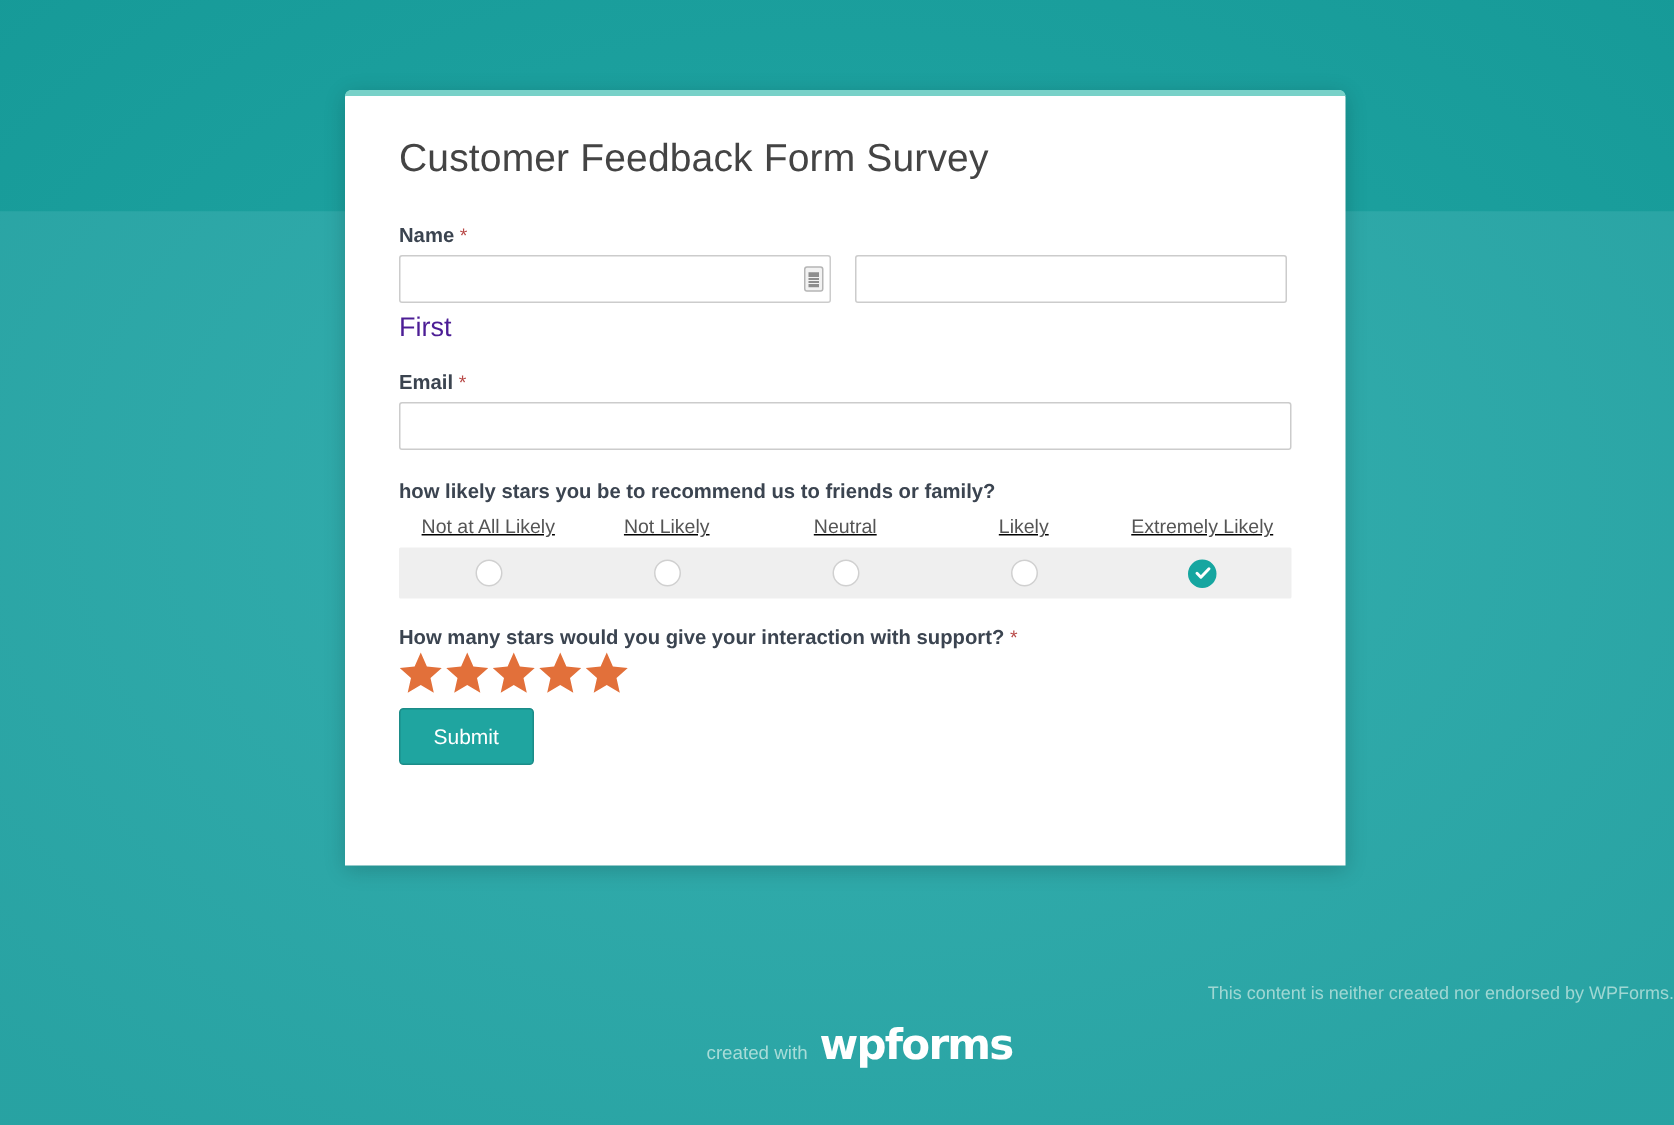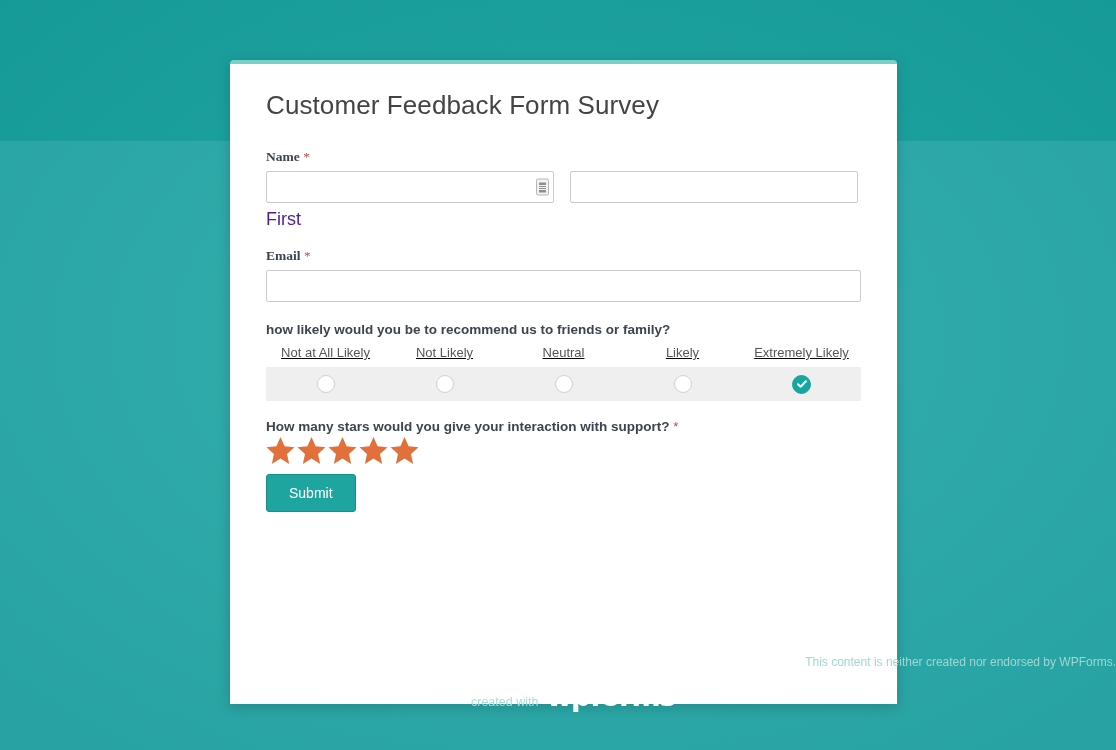--- a/index.html
+++ b/index.html
@@ -27,21 +27,21 @@
     width: 1116px; height: 750px;
     background: radial-gradient(ellipse 70% 70% at 50% 45%,
                 rgba(255,255,255,0.05) 0%, rgba(0,0,0,0.05) 100%);
     pointer-events: none;
   }
 
   
   #form-card {
     position: absolute;
     left: 230px; top: 60px;
-    width: 667px; height: 644px;
+    width: 667px; height: 517px;
     background: #ffffff;
     box-shadow: 0 3px 14px rgba(0,0,0,0.18);
     border-top-left-radius: 5px;
     border-top-right-radius: 5px;
   }
   #card-top-accent {
     position: absolute; left: 0; top: 0;
     width: 100%; height: 4px;
     background: #77d1c8;
     border-top-left-radius: 5px;
@@ -64,21 +64,20 @@
   }
 
   
   .field-block { margin-bottom: 18px; }
   .field-label {
     font-size: 13.5px;
     font-weight: bold;
     color: #3b4450;
     display: block;
     margin-bottom: 6px;
-    font-family: Liberation Serif, serif;
   }
   .req-star { color: #b94a48; font-weight: normal; font-size: 13px; }
 
   .name-row { display: flex; gap: 16px; }
   .name-col { width: 288px; }
 
   .text-input {
     width: 100%;
     height: 32px;
     border: 1px solid #cccccc;
@@ -262,21 +261,21 @@
     <div class="field-block" style="margin-top:14px;">
       <label class="field-label">
         <span>Email</span>
         <span class="req-star">*</span>
       </label>
       <input class="text-input wide-input" type="email" value="" style="">
     </div>
 
     
     <div class="field-block" style="margin-top:20px;">
-      <div class="likert-question">how likely would you be to recommend us to friends or family?</div>
+      <div class="likert-question">how likely stars you be to recommend us to friends or family?</div>
       <div class="likert-table">
         <div class="likert-head">
           <div class="cell">Not at All Likely</div>
           <div class="cell">Not Likely</div>
           <div class="cell">Neutral</div>
           <div class="cell">Likely</div>
           <div class="cell">Extremely Likely</div>
         </div>
         <div class="likert-body">
           <div class="cell">

